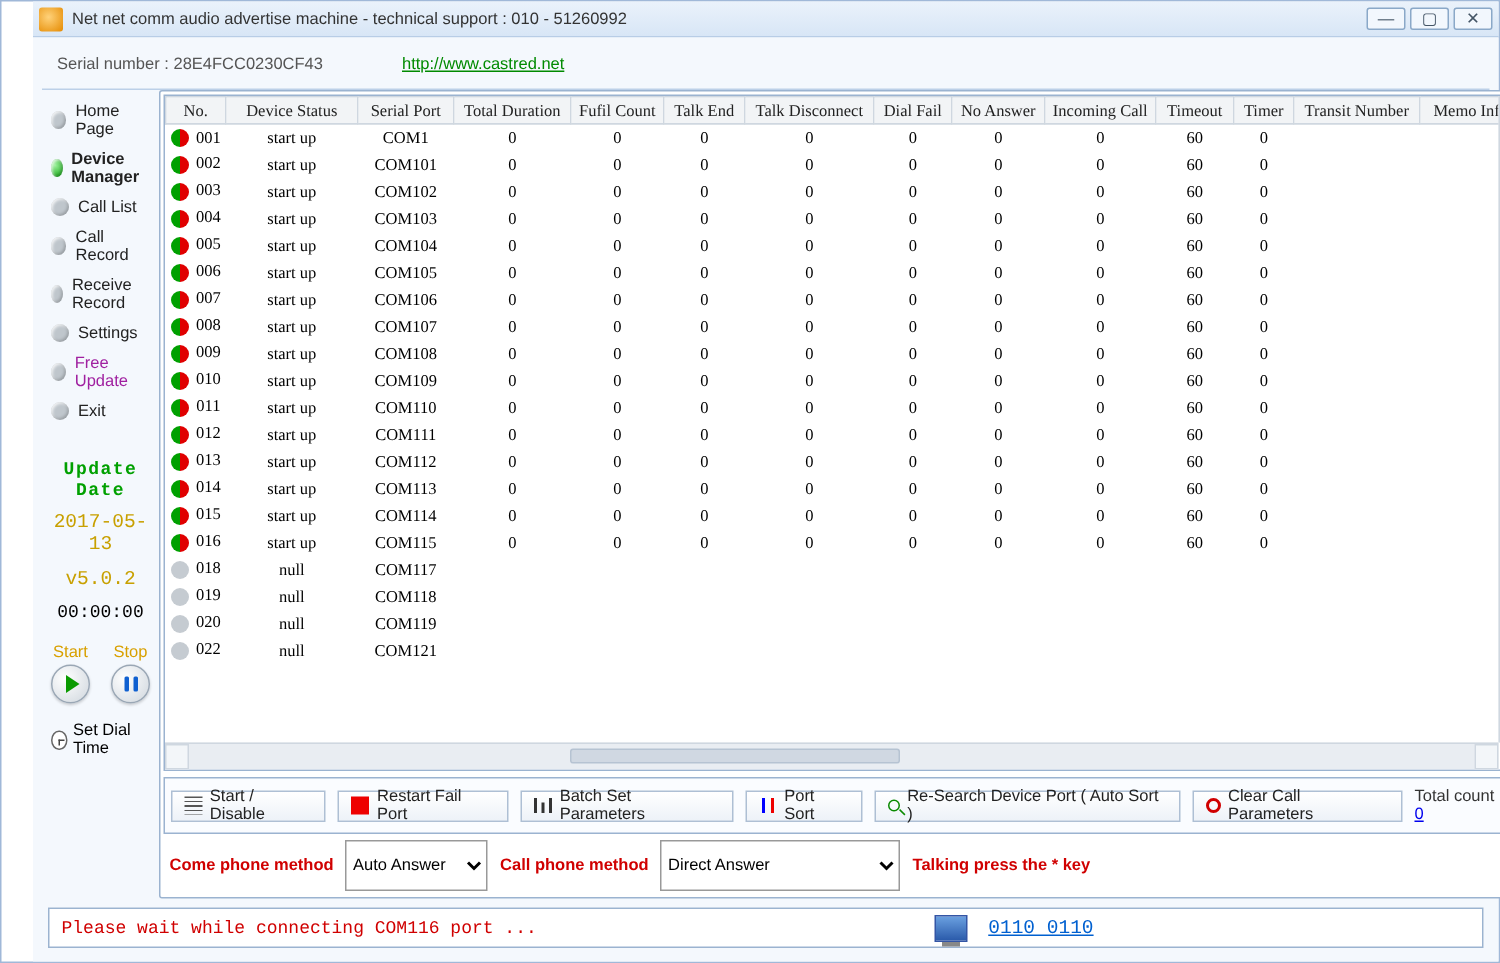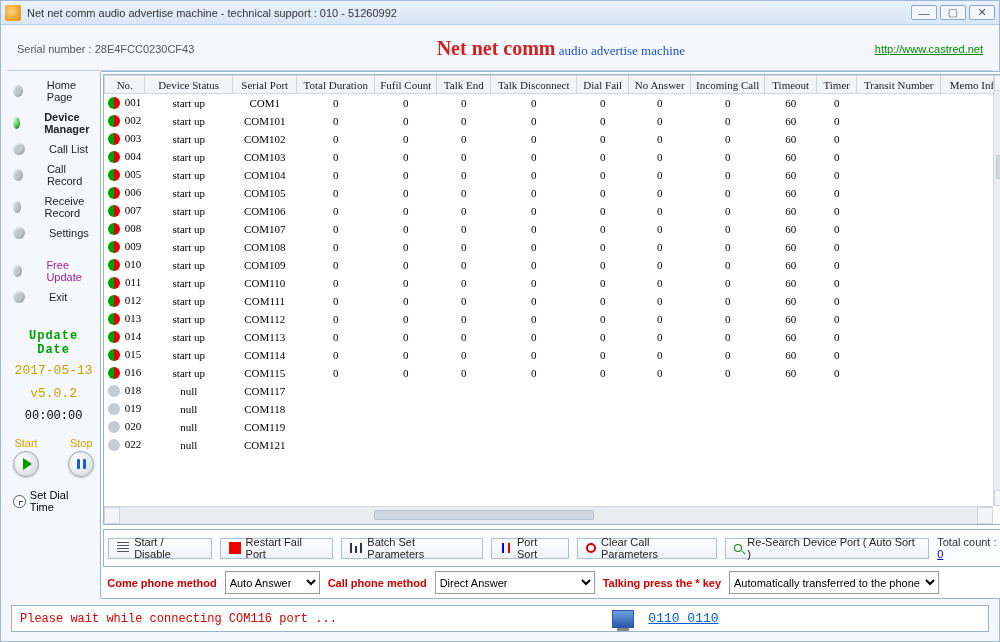--- a/index.html
+++ b/index.html
@@ -8,20 +8,21 @@
     font-size: 11px;
     background: #fff;
     width: 1000px;
     height: 642px;
     overflow: hidden;
   }
   .window {
     width: 100%; height: 100%;
     display: flex; flex-direction: column;
     border: 1px solid #a0b8d8;
+    padding-left: 21px;
   }
   
   .titlebar {
     height: 24px;
     background: linear-gradient(#eaf2fb,#d8e6f6);
     display: flex; align-items: center;
     padding: 0 4px;
     border-bottom: 1px solid #b8cde6;
   }
   .titlebar .appicon { width: 16px; height: 16px; margin-right: 6px;
@@ -55,23 +56,23 @@
   .url-link { color:#008a00; font-size:11px; text-decoration:underline; }
   
   .main-split { flex:1; display:flex; min-height:0; padding:0 4px; }
   
   .sidebar {
     width: 108px;
     display:flex; flex-direction:column;
     padding: 4px 2px 0 2px;
   }
   .nav-list { display:flex; flex-direction:column; gap:8px; padding-top:4px;}
-  .nav-item { display:flex; align-items:center; gap:24px; font-size:11px; color:#222; cursor:pointer;}
+  .nav-item { display:flex; align-items:center; gap:6px; font-size:11px; color:#222; cursor:pointer;}
   .nav-item.active { font-weight:bold; }
-  .nav-item.purple { color:#a020a0;margin-top:12px; }
+  .nav-item.purple { color:#a020a0; }
   .bullet {
     width:12px; height:12px; border-radius:50%;
     background:#bfc6cc; box-shadow:inset -1px -1px 2px rgba(0,0,0,.2), inset 1px 1px 2px rgba(255,255,255,.8);
   }
   .bullet.green { background: radial-gradient(circle at 35% 35%, #9af09a, #0aa00a); }
   .side-info { margin-top:26px; text-align:center; }
   .side-info .label-green { color:#00a000; font-family:"Courier New",monospace; font-weight:bold; font-size:12px; letter-spacing:1px;}
   .side-info .date { color:#c8a000; font-family:"Courier New",monospace; font-size:13px; margin-top:6px;}
   .side-info .ver  { color:#c8a000; font-family:"Courier New",monospace; font-size:13px; margin-top:8px;}
   .side-info .clk  { color:#000;    font-family:"Courier New",monospace; font-size:12px; margin-top:8px;}
@@ -131,21 +132,21 @@
   .ico.batch{background:linear-gradient(#333,#333),linear-gradient(#333,#333),linear-gradient(#333,#333);background-size:2px 10px,2px 7px,2px 10px;background-position:0 1px,5px 4px,10px 1px;background-repeat:no-repeat;}
   .ico.sort{background:linear-gradient(#00f,#00f),linear-gradient(#e00,#e00);background-size:2px 10px,2px 10px;background-position:2px 1px,8px 1px;background-repeat:no-repeat;}
   .ico.search{border:1px solid #0a8a00;border-radius:50%;width:8px;height:8px;position:relative;}
   .ico.search:after{content:"";position:absolute;width:5px;height:1px;background:#0a8a00;transform:rotate(45deg);left:6px;top:7px;}
   .ico.clear{border:2px solid #d00000;border-radius:50%;width:10px;height:10px;}
   .total-count{margin-left:auto;font-size:11px;color:#333;}
   .total-count .n{color:#0000ee;text-decoration:underline;}
   
   .method-row{display:flex;align-items:center;gap:8px;padding:4px 4px 2px 4px;}
   .method-row .mlabel{color:#d00000;font-weight:bold;font-size:11px;}
-  select.combo{font-size:11px;height:23px;border:1px solid #999;background:#fff;}
+  select.combo{font-size:11px;height:34px;border:1px solid #999;background:#fff;}
   
   .footer{
     display:flex;align-items:center;gap:14px;
     border:1px solid #9bb3d0;margin:6px 4px 3px 4px;padding:2px 8px;height:27px;
     background:#fff;
   }
   .footer .status{color:#d00000;font-family:"Courier New",monospace;font-size:12px;}
   .footer .monitor{width:22px;height:18px;border:1px solid #3355a5;background:linear-gradient(#6aa0e0,#2a5aaa);position:relative;}
   .footer .monitor:after{content:"";position:absolute;left:4px;right:4px;bottom:-4px;height:3px;background:#888;}
   .footer .binary{color:#0060d0;font-family:"Courier New",monospace;font-size:13px;text-decoration:underline;}
@@ -160,23 +161,20 @@
     <span class="title">Net net comm audio advertise machine - technical support : 010 - 51260992</span>
     <span class="winbtn">—</span>
     <span class="winbtn">▢</span>
     <span class="winbtn">✕</span>
   </div>
 
   <div class="client">
 
     <div class="header-row">
       <div class="serial">Serial number : 28E4FCC0230CF43</div>
-      <div class="product-name">
-        <b>Net net comm</b><span class="small"> audio advertise machine</span>
-      </div>
       <a class="url-link">http://www.castred.net</a>
     </div>
 
     <div class="main-split">
 
       <div class="sidebar">
         <div class="nav-list">
           <div class="nav-item">
               <span class="bullet"></span>
               <span>Home Page</span>
@@ -626,37 +624,36 @@
             </div>
           <div class="tbtn">
               <span class="ico batch"></span>
               <span>Batch Set Parameters</span>
             </div>
           <div class="tbtn">
               <span class="ico sort"></span>
               <span>Port Sort</span>
             </div>
           <div class="tbtn">
+              <span class="ico search"></span>
+              <span>Re-Search Device Port ( Auto Sort )</span>
+            </div>
+          <div class="tbtn">
               <span class="ico clear"></span>
               <span>Clear Call Parameters</span>
-            </div>
-          <div class="tbtn">
-              <span class="ico search"></span>
-              <span>Re-Search Device Port ( Auto Sort )</span>
             </div>
           <div class="total-count"><span>Total count :</span> <span class="n">0</span></div>
         </div>
 
         <div class="method-row">
           <span class="mlabel">Come phone method</span>
           <select class="combo" style="width:95px"><option>Auto Answer</option></select>
           <span class="mlabel">Call phone method</span>
           <select class="combo" style="width:160px"><option>Direct Answer</option></select>
           <span class="mlabel">Talking press the * key</span>
-          <select class="combo" style="width:210px"><option>Automatically transferred to the phone</option></select>
         </div>
       </div>
     </div>
 
     <div class="footer">
       <span class="status">Please wait while connecting COM116 port ...</span>
       <span style="flex:1"></span>
       <span class="monitor"></span>
       <span class="binary">0110 0110</span>
       <span style="flex:1"></span>

